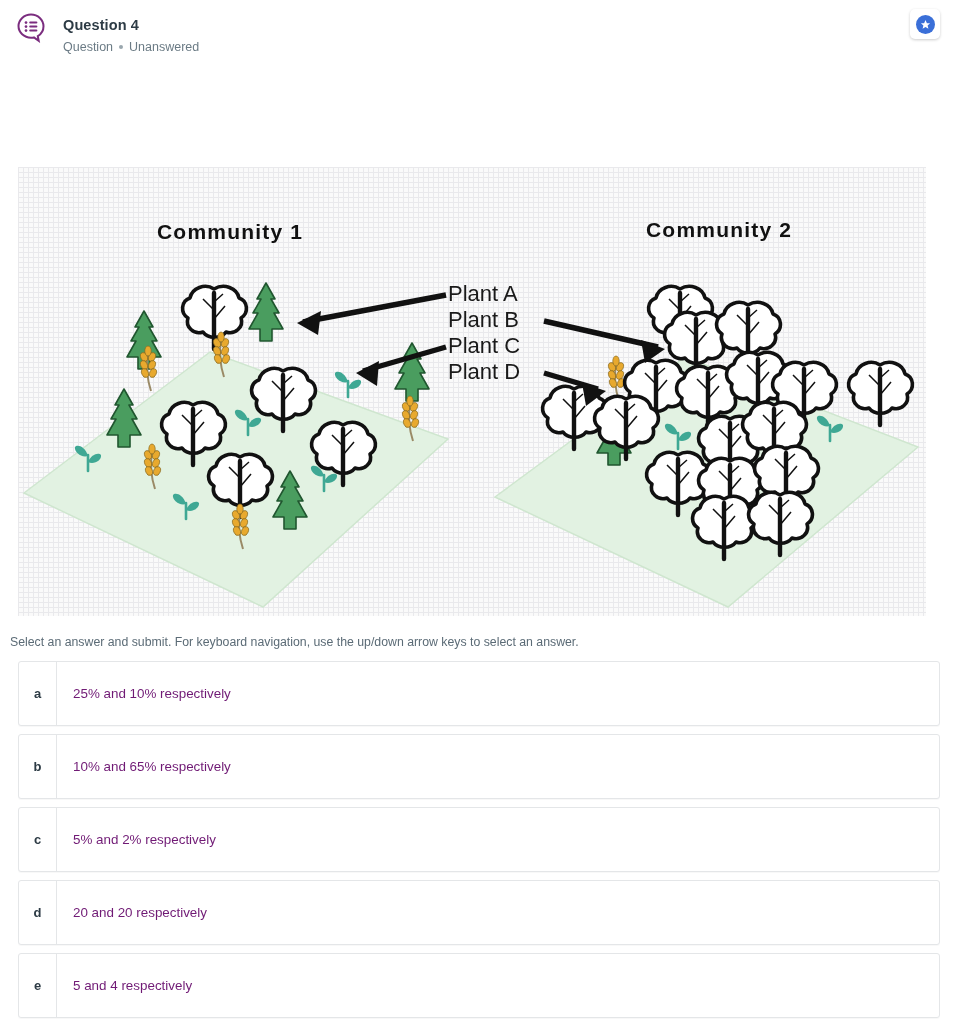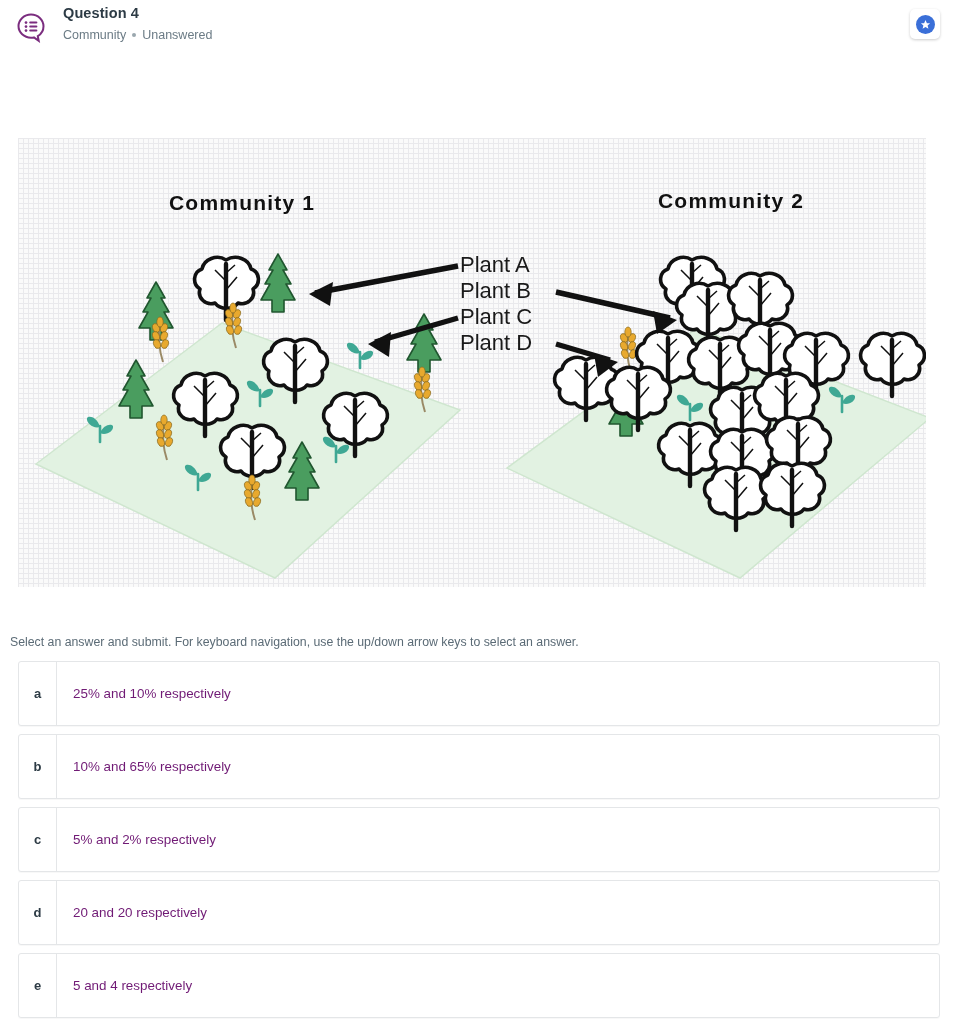--- a/index.html
+++ b/index.html
@@ -13,21 +13,21 @@
   }
   .page { position: relative; width: 954px; height: 1024px; background:#fff; }
 
   
   .header {
     position: absolute; left: 0; top: 0; width: 954px; height: 56px;
   }
   .q-icon {
     position: absolute; left: 15px; top: 11px; width: 32px; height: 32px;
   }
-  .header-text { position: absolute; left: 63px; top: 4px; }
+  .header-text { position: absolute; left: 63px; top: 16px; }
   .q-title {
     font-size: 14.5px; font-weight: bold; color: #2d3b45;
     letter-spacing: .1px; line-height: 19px;
   }
   .q-sub {
     font-size: 12.5px; color: #6b7b85; line-height: 18px; margin-top: 3px;
     display: flex; align-items: center; gap: 6px;
   }
   .q-sub .dot {
     width: 4px; height: 4px; border-radius: 50%; background: #9aa7ae;
@@ -48,28 +48,27 @@
   }
 
   
   .prompt {
     position: absolute; left: 18px; top: 73px; width: 900px;
     font-size: 14.2px; line-height: 20px; color: #2d3b45;
   }
 
   
   .figure-wrap {
-    position: absolute; left: 18px; top: 138px;
+    position: absolute; left: 18px; top: 167px;
     width: 908px; height: 449px;
     background:
       repeating-linear-gradient(to right, #e9e9ec 0 1px, transparent 1px 5px),
       repeating-linear-gradient(to bottom, #e9e9ec 0 1px, transparent 1px 5px),
       #fafafa;
     overflow: hidden;
-    padding-left: 12px;
   }
   .figure-wrap svg { display: block; }
 
   
   .instruction {
     position: absolute; left: 10px; top: 634px; width: 900px;
     font-size: 12.3px; color: #5b6b76; line-height: 17px;
   }
 
   
@@ -111,21 +110,21 @@
         <circle cx="11" cy="19.6" r="1.35" fill="#7b2d7f"></circle>
         <rect x="14.2" y="10.6" width="8.2" height="2" rx="1" fill="#7b2d7f"></rect>
         <rect x="14.2" y="14.6" width="8.2" height="2" rx="1" fill="#7b2d7f"></rect>
         <rect x="14.2" y="18.6" width="8.2" height="2" rx="1" fill="#7b2d7f"></rect>
       </svg>
     </div>
 
     <div class="header-text">
       <div class="q-title">Question 4</div>
       <div class="q-sub">
-        <span>Community</span>
+        <span>Question</span>
         <span class="dot"></span>
         <span>Unanswered</span>
       </div>
     </div>
 
     <div class="fav-card">
       <span class="fav-circle">
         <svg width="11" height="11" viewBox="0 0 24 24" fill="#ffffff">
           <polygon points="12,2 15,9 22,9.5 16.6,14 18.4,21 12,17.2 5.6,21 7.4,14 2,9.5 9,9"></polygon>
         </svg>

